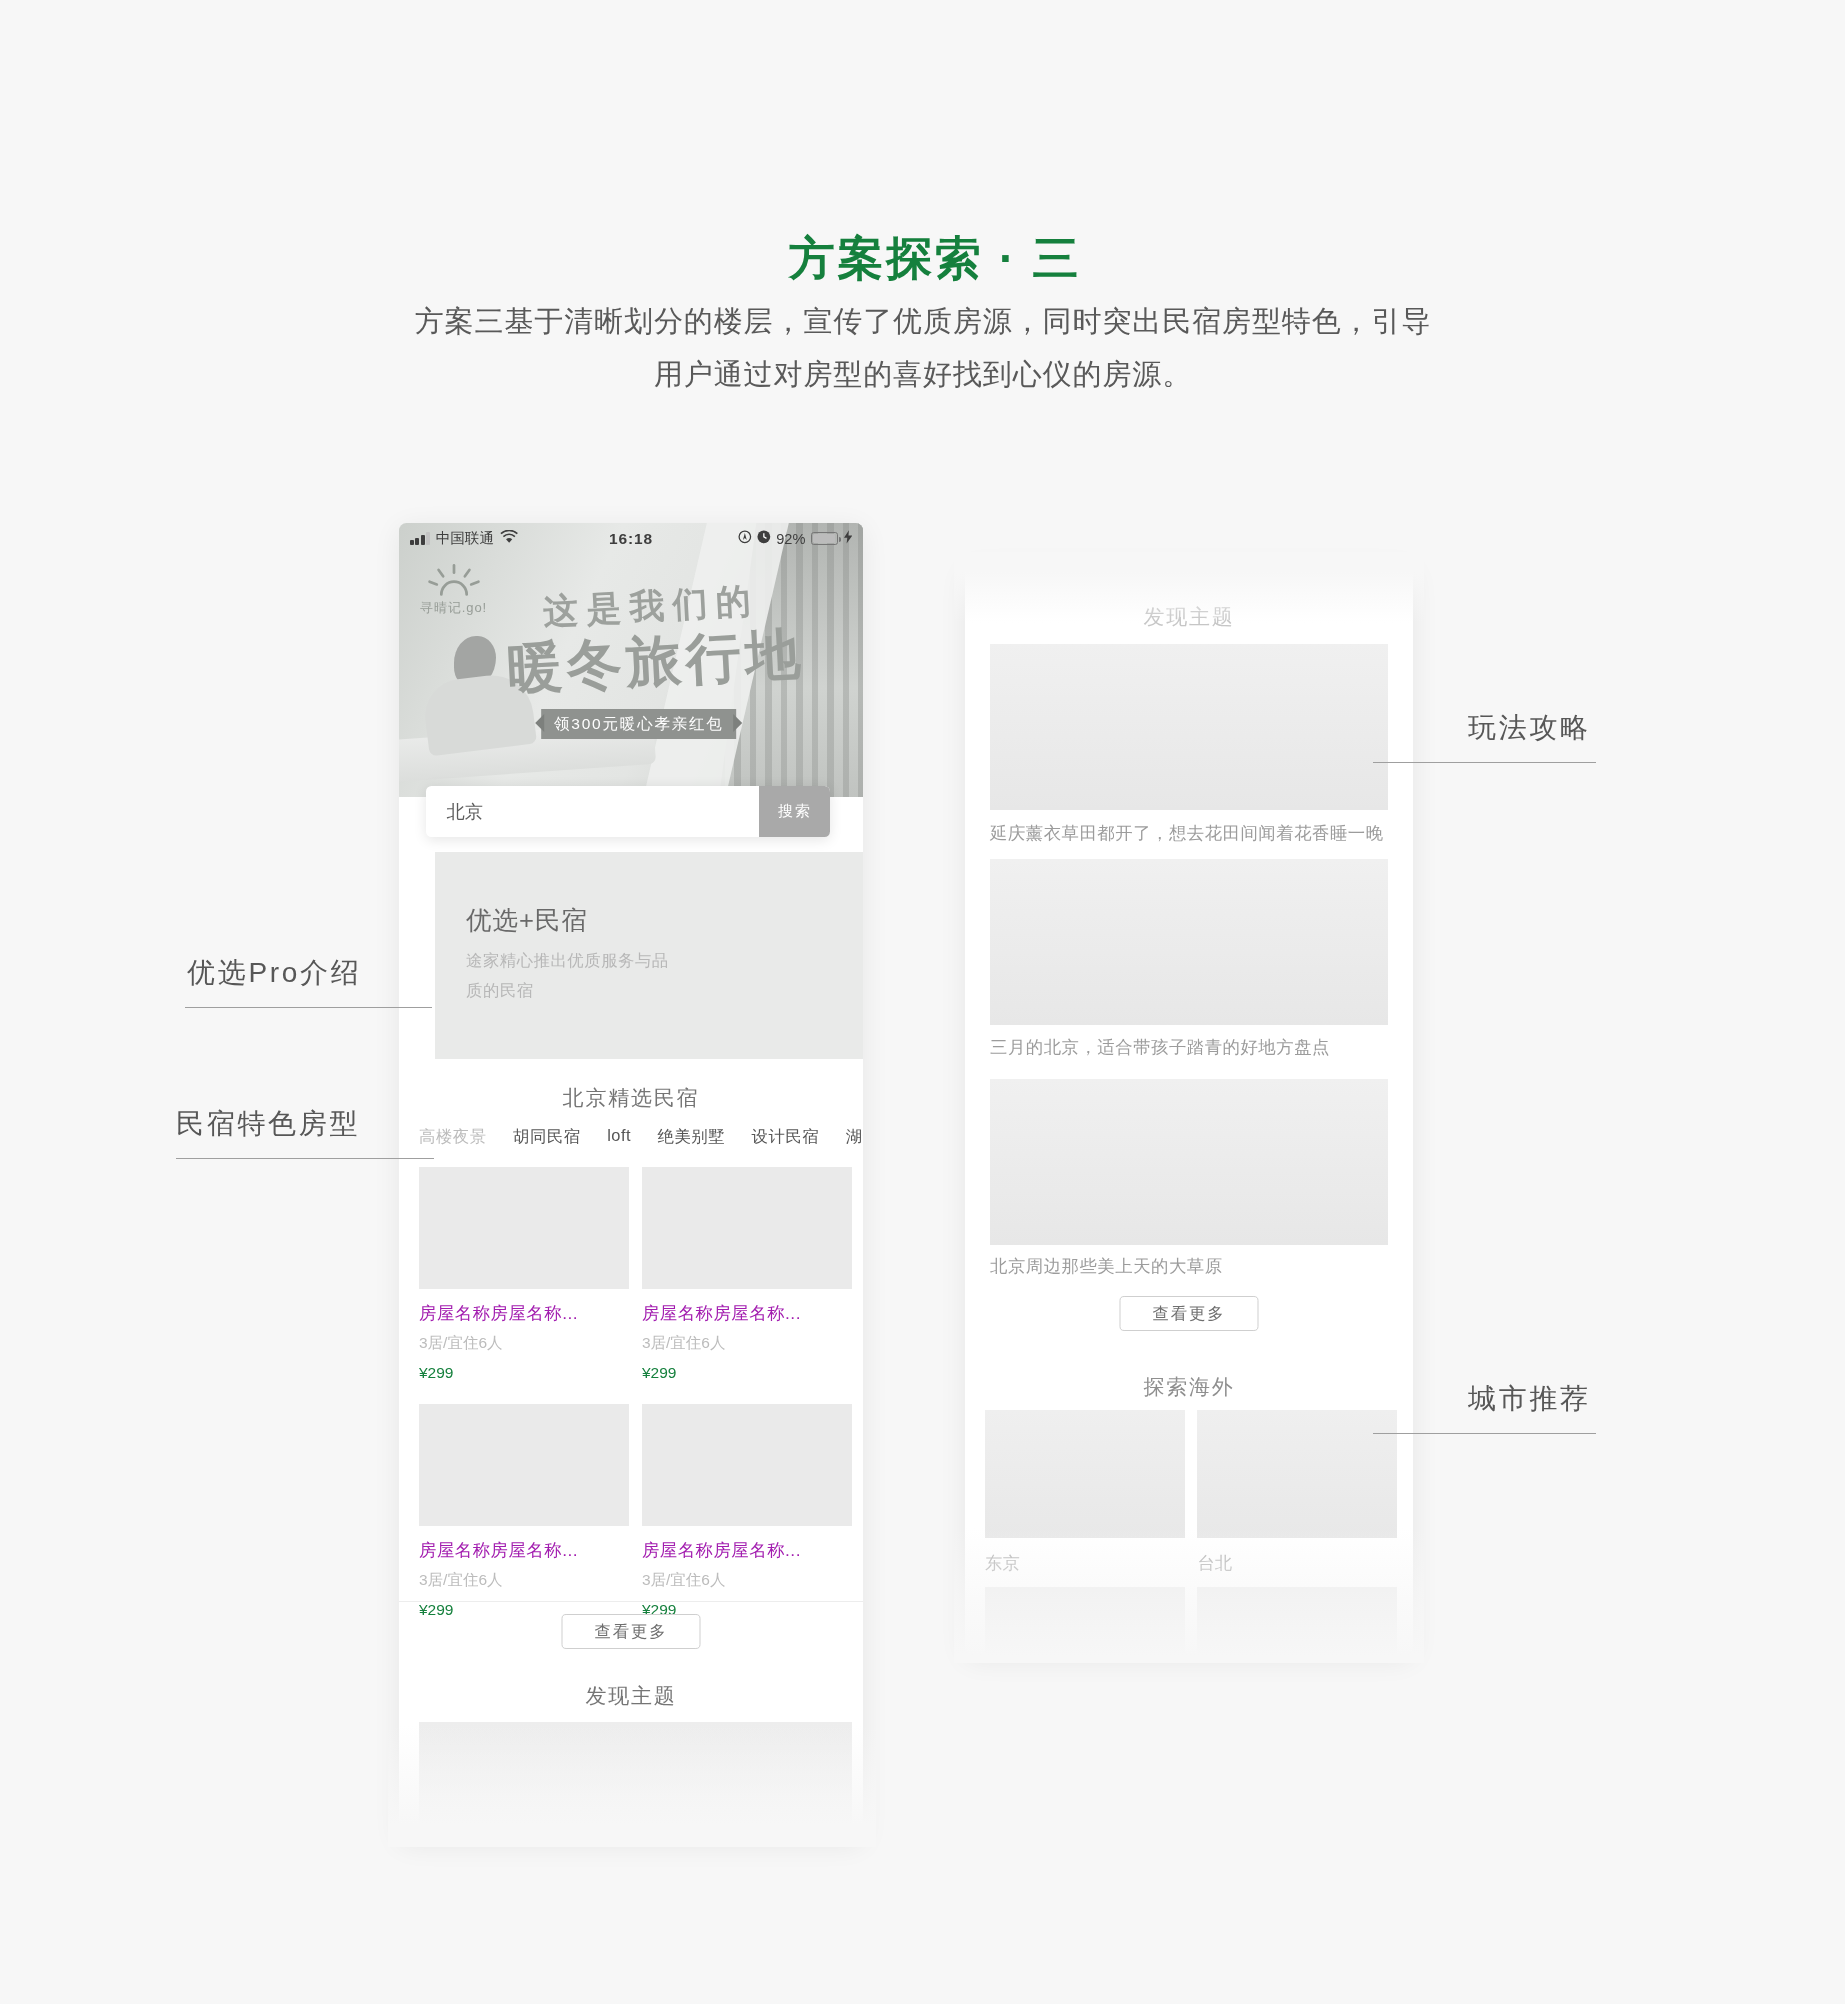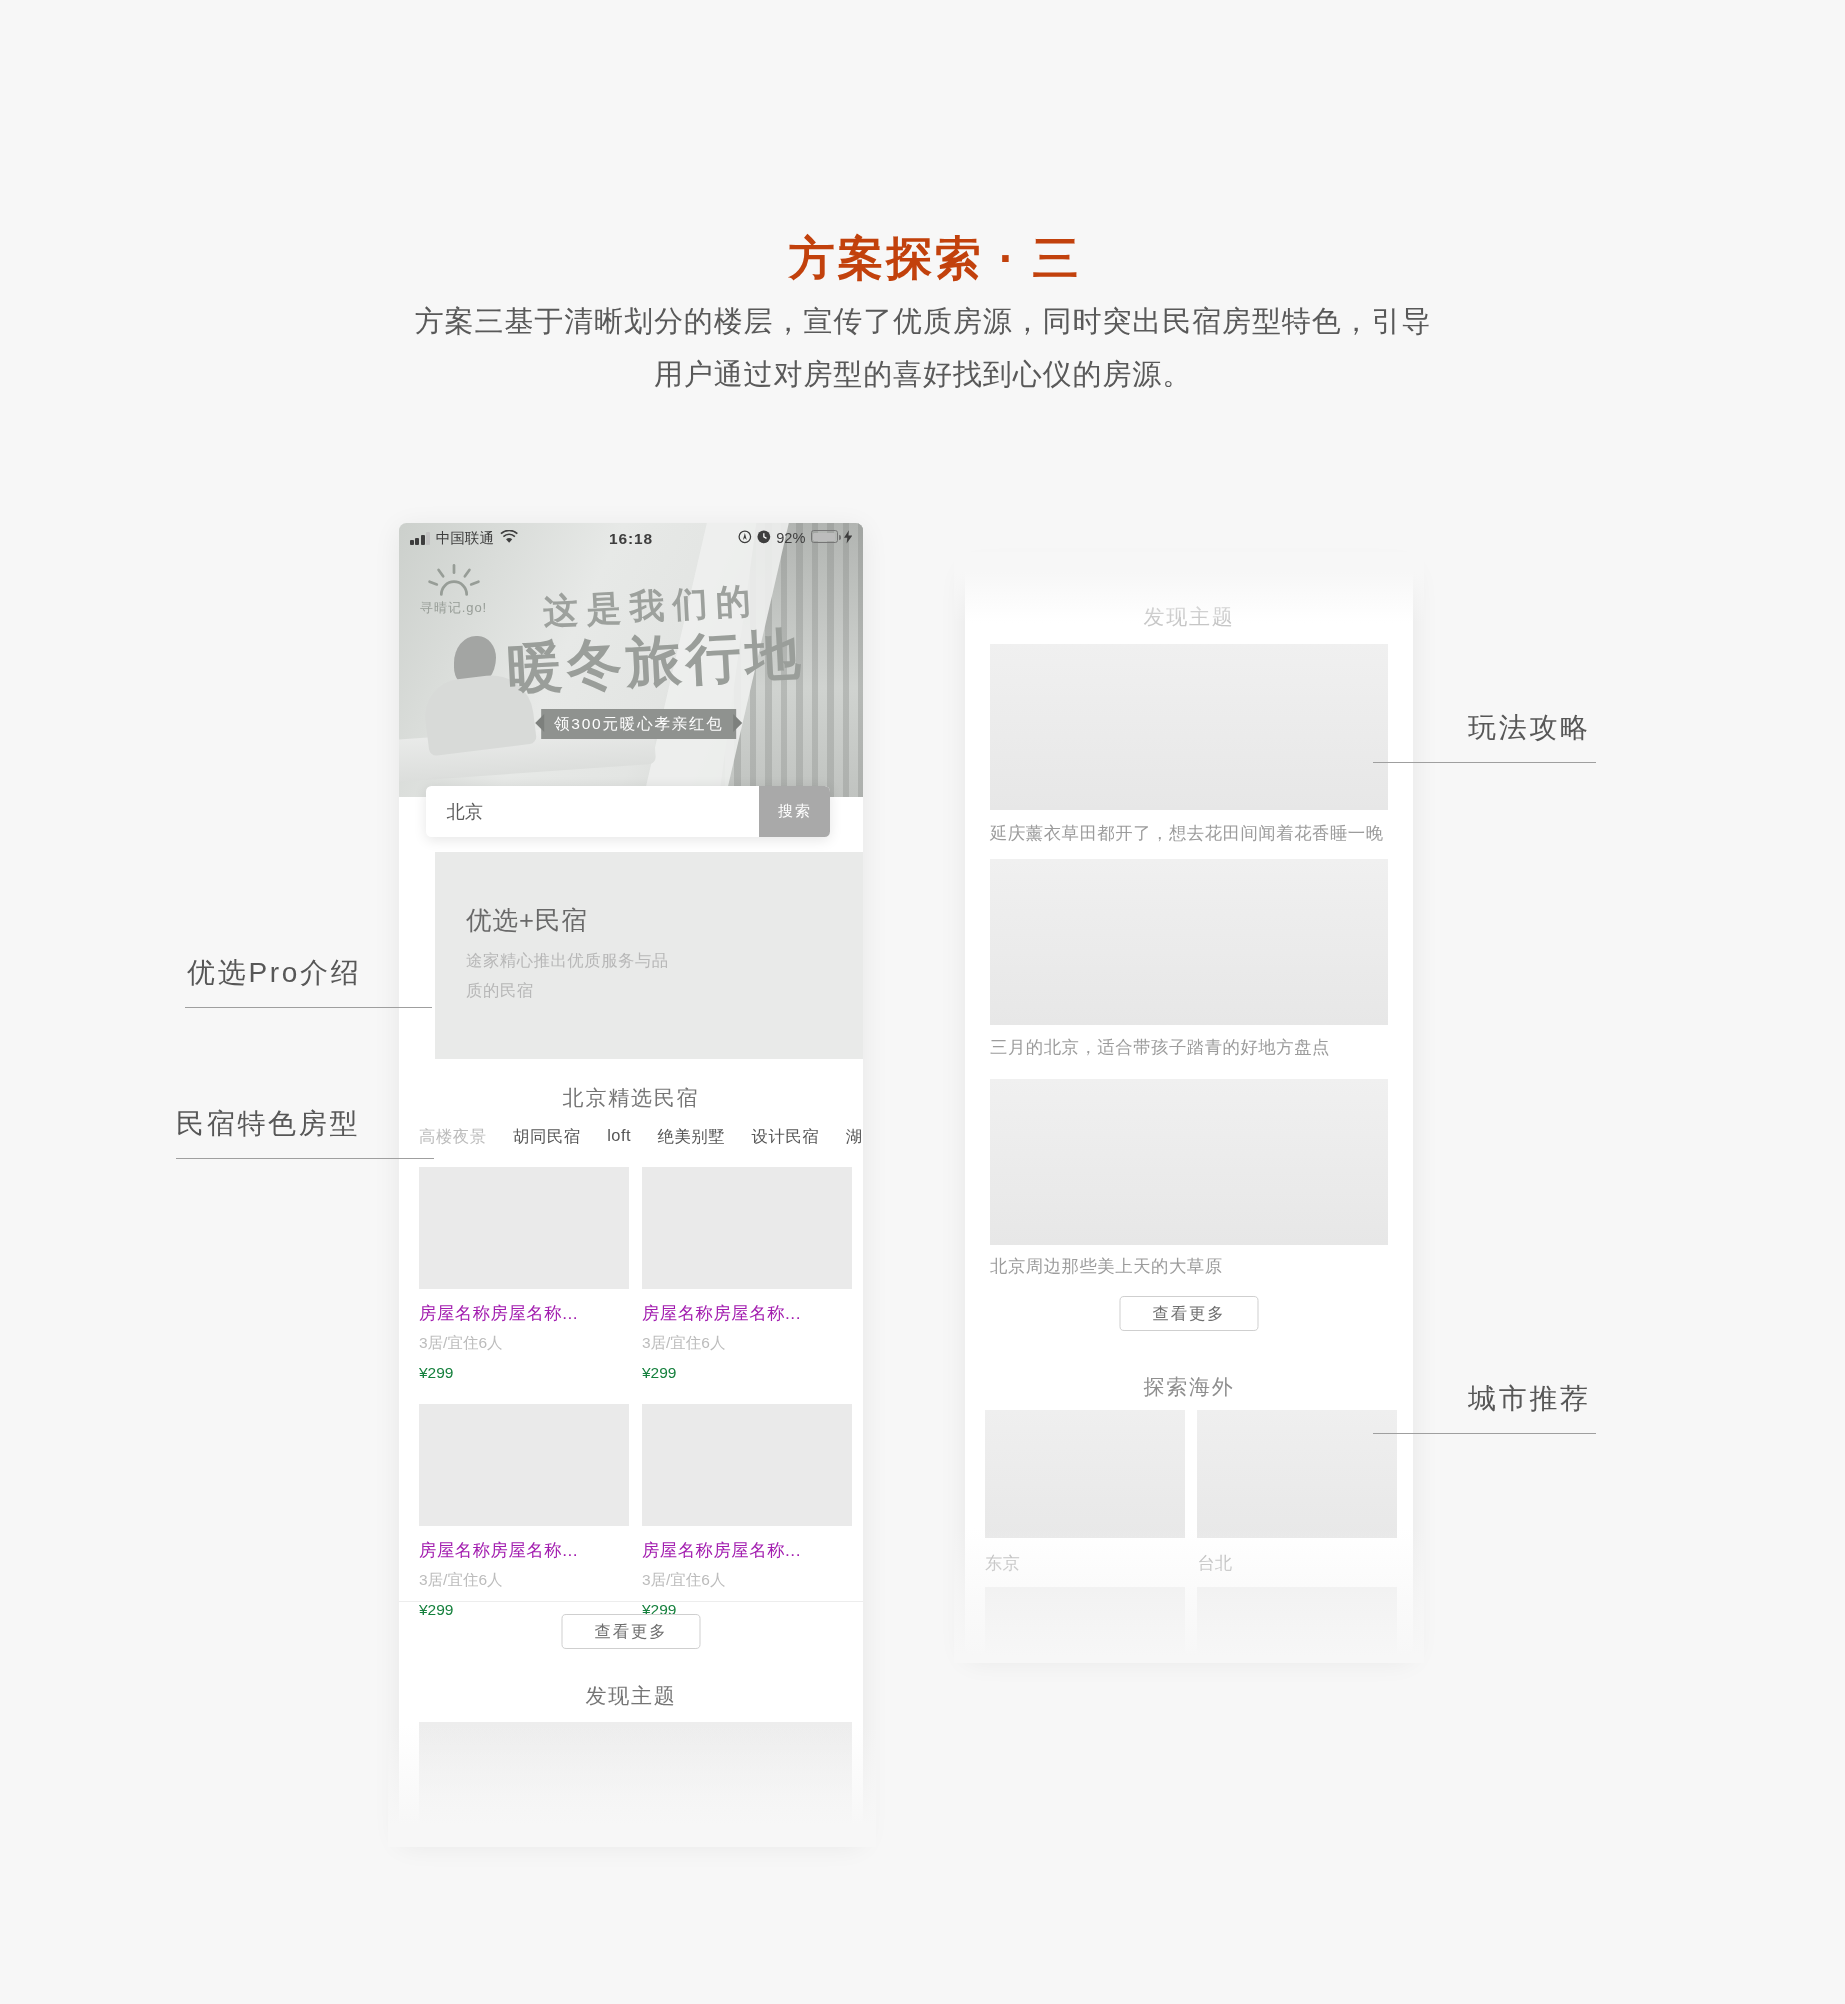--- a/index.html
+++ b/index.html
@@ -3,21 +3,21 @@
 <meta charset="utf-8">
 <style>
   * { margin:0; padding:0; box-sizing:border-box; }
   html,body { background:#f7f7f7; }
   .canvas {
     position:relative; width:1846px; height:2005px; margin:0 auto;
     background:#f7f7f7; overflow:hidden;
     font-family:"Liberation Sans","DejaVu Sans",sans-serif;
   }
   .page-title { position:absolute; left:0; right:0; top:228px; text-align:center;
-    font-size:46px; font-weight:700; color:#c2410c; letter-spacing:2.7px;padding-left:24px; }
+    font-size:46px; font-weight:700; color:#15803d; letter-spacing:2.7px;padding-left:24px; }
   .page-desc { position:absolute; left:0; right:0; text-align:center;
     font-size:29px; color:#595959; letter-spacing:0.9px; }
   .desc1 { top:302px; } .desc2 { top:355px; }
 
   
   .phone { position:absolute; background:#fff; border-radius:7.3px;
     box-shadow:0 5.5px 27.4px rgba(0,0,0,0.07); overflow:hidden; z-index:1; }
   .phone1 { left:399px; top:523px; width:464px; height:1316px; }
   .phone2 { left:965px; top:565px; width:448px; height:1089px; }
 
@@ -50,21 +50,21 @@
   .banner-ribbon::after { right:-14.6px; border-left-color:#7d807d; }
   .banner-logo { position:absolute; left:14.6px; top:37px; width:80px; text-align:center;
     color:#979d97; z-index:2; }
   .logo-text { font-size:13px; letter-spacing:0.9px; margin-top:-1.8px; }
 
   
   .statusbar { position:absolute; left:0; top:0; right:0; height:31px; z-index:3;
     display:flex; align-items:center; padding:0 11px; color:#3e3e3e; font-size:14.6px; }
   .sb-left { flex:1; display:flex; align-items:center; gap:5.5px; }
   .sb-mid { flex:0 0 auto; font-weight:600; font-size:15.5px; letter-spacing:0.9px; }
-  .sb-right { flex:1; display:flex; justify-content:flex-end; gap:5.5px; }
+  .sb-right { flex:1; display:flex; justify-content:flex-end; align-items:center; gap:5.5px; }
   .sig { display:flex; align-items:flex-end; gap:1.8px; height:12.8px; }
   .sig i { display:block; width:3.7px; background:#3e3e3e; border-radius:0.9px; }
   .battery { position:relative; width:27.4px; height:12.8px; border:1.4px solid #767676;
     border-radius:2.7px; }
   .battery i { position:absolute; left:1.4px; top:1.4px; bottom:1.4px; width:84%;
     background:#bcbcbc; border-radius:1.4px; display:block; }
   .battery::after { content:""; position:absolute; right:-3.7px; top:3.7px; width:2.3px;
     height:5.5px; background:#767676; border-radius:0 1.8px 1.8px 0; }
 
   

